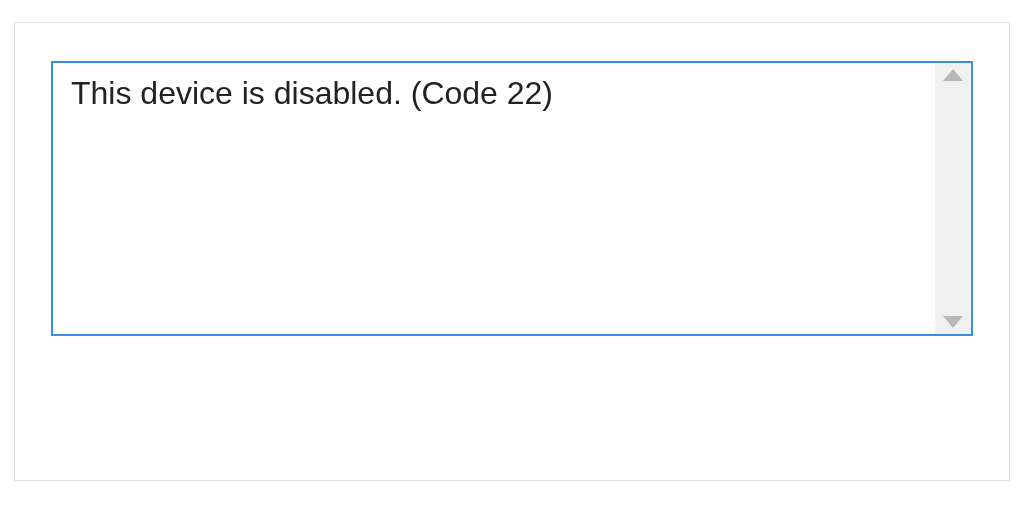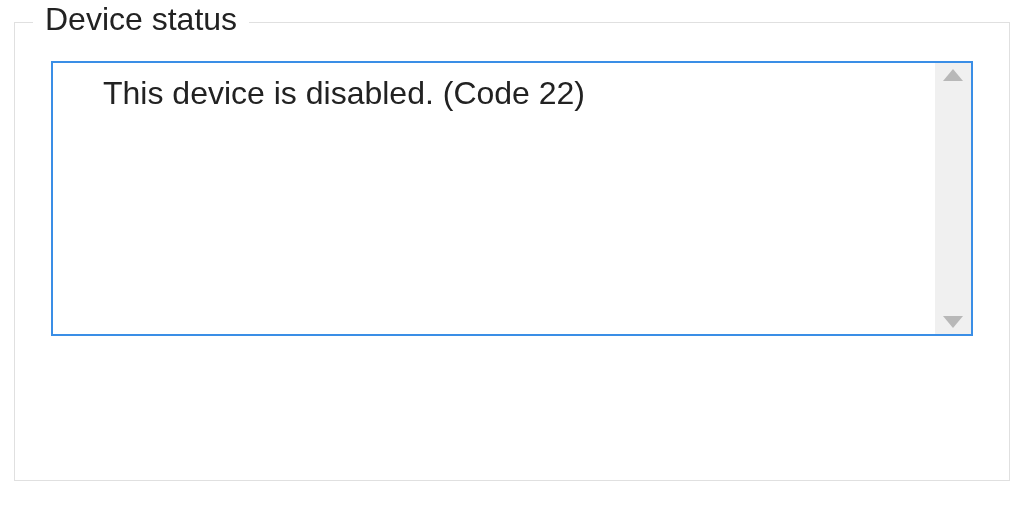--- a/index.html
+++ b/index.html
@@ -35,21 +35,20 @@
     .status-textbox {
       position: absolute;
       left: 36px;
       top: 38px;
       right: 36px;
       height: 275px;
       border: 2px solid #3a8ee6;
       background: #ffffff;
       display: flex;
       flex-direction: row;
-      padding-left: 32px;
     }
     .status-content {
       flex: 1;
       padding: 12px 18px;
       font-size: 32px;
       color: #222;
       overflow: hidden;
     }
     .scrollbar {
       width: 36px;
@@ -70,21 +69,20 @@
       border-bottom: 12px solid #b8b8b8;
     }
     .scroll-arrow.down {
       border-top: 12px solid #b8b8b8;
     }
   </style>
 </head>
 <body>
 
 <div class="groupbox">
-  <div class="groupbox-legend">Device status</div>
 
   <div class="status-textbox">
     <div class="status-content">This device is disabled. (Code 22)</div>
     <div class="scrollbar">
       <div class="scroll-arrow up"></div>
       <div class="scroll-arrow down"></div>
     </div>
   </div>
 </div>
 

